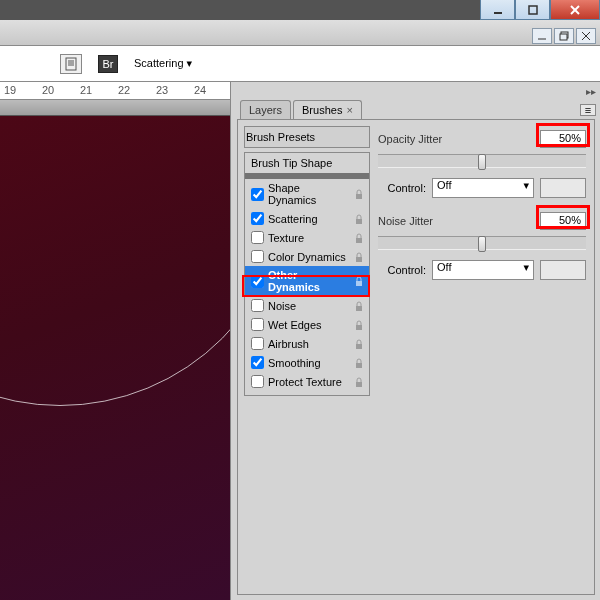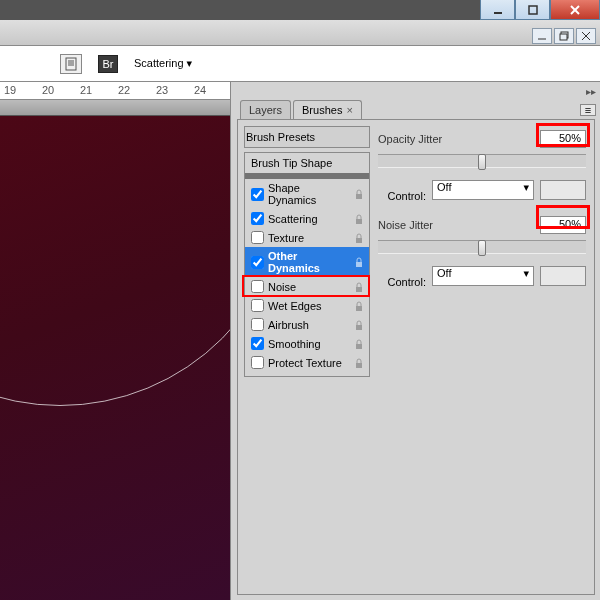--- a/index.html
+++ b/index.html
@@ -39,21 +39,21 @@
 .opt-row.sel .label { font-weight: bold; }
 .highlight-sel { position: absolute; top: 155px; left: 4px; width: 128px; height: 22px; border: 2px solid #ff0000; pointer-events: none; }
 .right-area { position: absolute; top: 10px; left: 140px; right: 8px; }
 .param-row { display: flex; align-items: center; justify-content: space-between; margin-bottom: 6px; }
 .param-label { color: #333; }
 .param-val { width: 46px; height: 18px; border: 1px solid #8a8a8a; background: #fff; text-align: right; padding: 1px 4px; }
 .red-box { position: absolute; border: 3px solid #ff0000; pointer-events: none; }
 .slider-track { height: 14px; background: #cfcfcf; border-top: 1px solid #999; border-bottom: 1px solid #eee; margin: 4px 0 10px 0; position: relative; }
 .slider-thumb { position: absolute; top: -1px; left: 50%; width: 8px; height: 16px; background: linear-gradient(#f8f8f8,#d0d0d0); border: 1px solid #777; border-radius: 2px; transform: translateX(-50%); }
 .ctrl-row { display: flex; align-items: center; gap: 6px; margin-bottom: 14px; }
-.ctrl-label { width: 48px; text-align: right; margin-top: 12px; }
+.ctrl-label { width: 48px; text-align: right; }
 .ctrl-select { flex: 1; height: 20px; border: 1px solid #8a8a8a; background: #fff; display: flex; justify-content: space-between; padding: 0 4px; }
 .ctrl-num { width: 46px; height: 20px; border: 1px solid #8a8a8a; background: #e8e8e8; }
 .lock svg { width: 12px; height: 12px; }
 </style>
 </head>
 <body>
 
 <div class="win-top">
   <div class="win-btn">
       <svg viewBox="0 0 12 12">
@@ -155,20 +155,28 @@
           </svg></span>
       </div>
     <div class="opt-row">
         <input type="checkbox" style="">
         <span class="label">Texture</span>
         <span class="lock"><svg viewBox="0 0 12 12">
             <rect x="3" y="6" width="6" height="5" fill="#777"></rect>
             <path d="M4 6 V4 a2 2 0 0 1 4 0 V6" fill="none" stroke="#777"></path>
           </svg></span>
       </div>
+    <div class="opt-row">
+        <input type="checkbox" style="">
+        <span class="label">Color Dynamics</span>
+        <span class="lock"><svg viewBox="0 0 12 12">
+            <rect x="3" y="6" width="6" height="5" fill="#777"></rect>
+            <path d="M4 6 V4 a2 2 0 0 1 4 0 V6" fill="none" stroke="#777"></path>
+          </svg></span>
+      </div>
     <div class="opt-row sel">
         <input type="checkbox" checked="" style="">
         <span class="label">Other Dynamics</span>
         <span class="lock"><svg viewBox="0 0 12 12">
             <rect x="3" y="6" width="6" height="5" fill="#fff"></rect>
             <path d="M4 6 V4 a2 2 0 0 1 4 0 V6" fill="none" stroke="#fff"></path>
           </svg></span>
       </div>
     <div class="opt-row">
         <input type="checkbox" style="">

